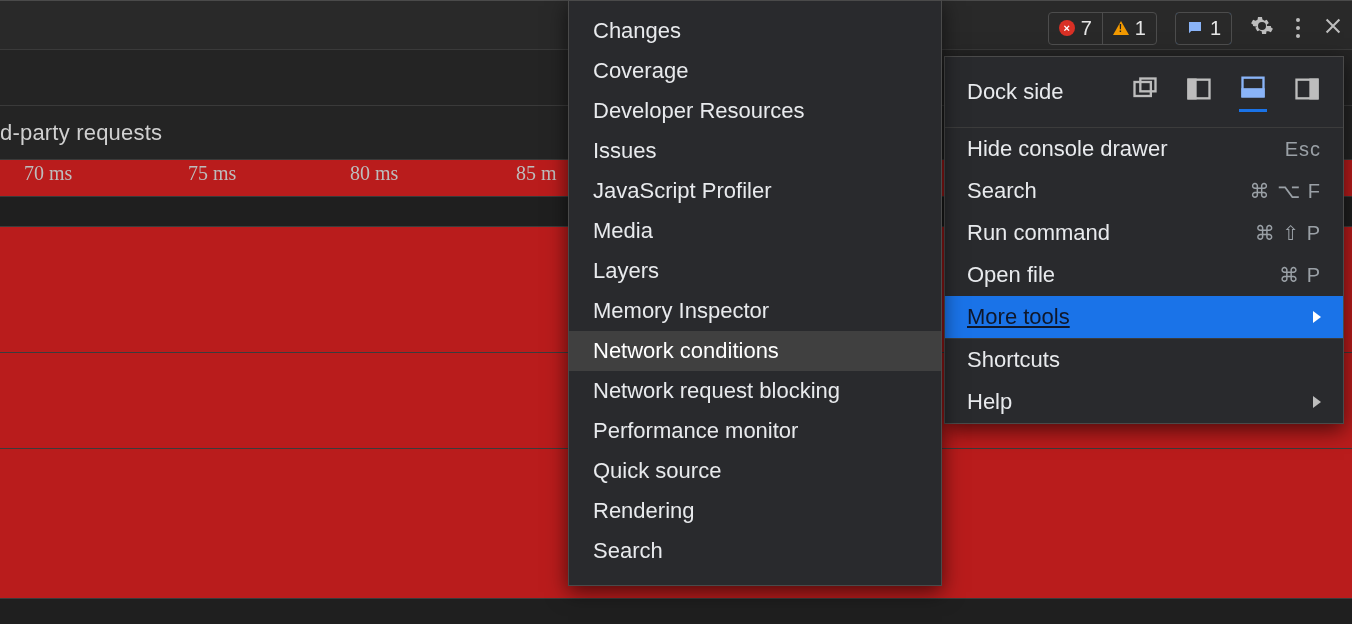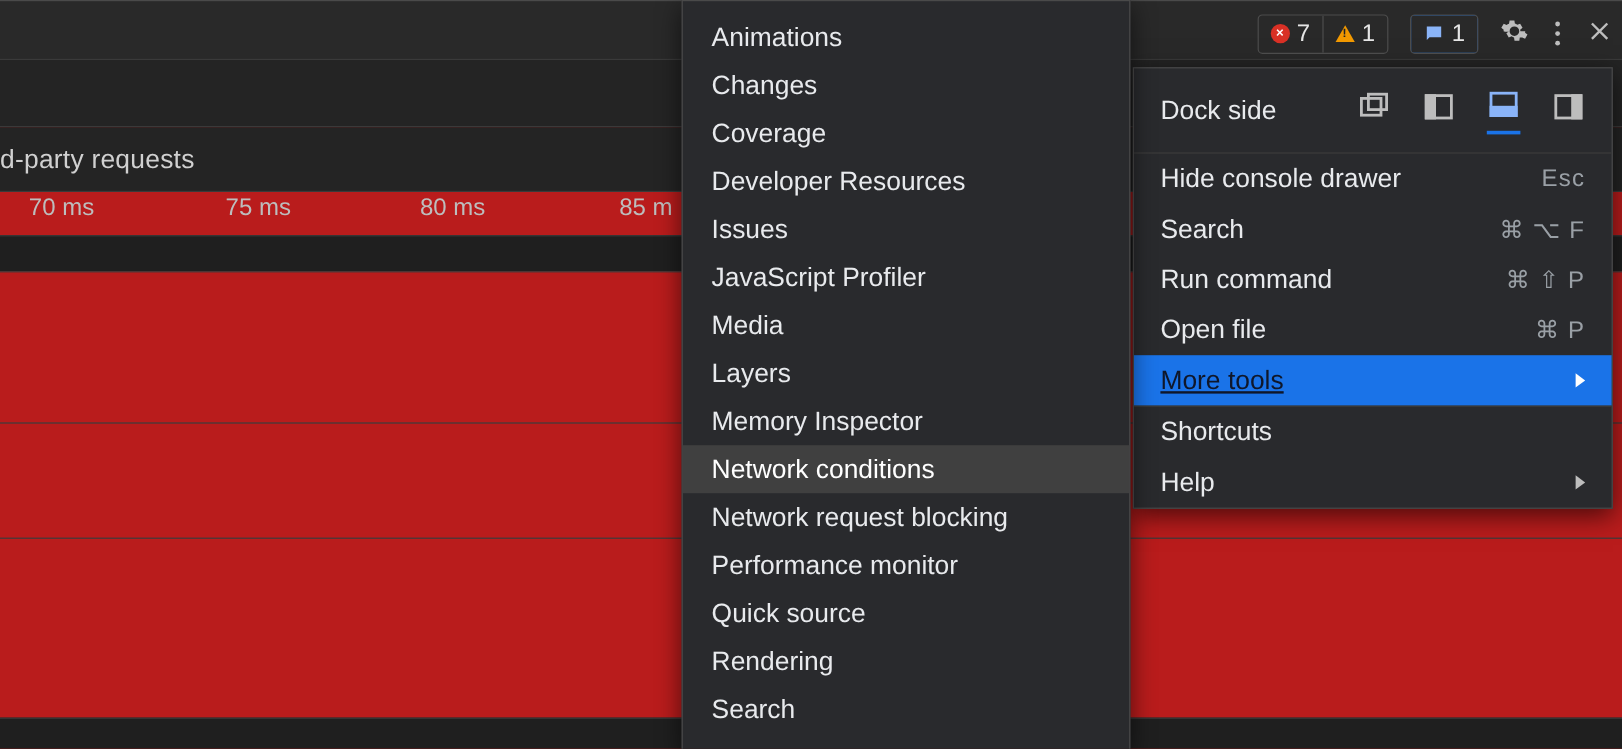--- a/index.html
+++ b/index.html
@@ -6,21 +6,21 @@
   html, body { width: 1352px; height: 624px; overflow: hidden; background: #242424; color: #cfcfcf; }
   .stage { position: relative; width: 1352px; height: 624px; }
 
   
   .bg { position: absolute; inset: 0; background: #b91c1c; }
   .bg .topbar { position: absolute; left:0; top:0; right:0; height:50px; background:#292929; border-top:1px solid #4a4a4a; border-bottom:1px solid #3a3a3a; }
   .bg .strip1 { position: absolute; left:0; top:50px; right:0; height:56px; background:#242424; border-bottom:1px solid #3a3a3a;}
   .bg .strip2 { position: absolute; left:0; top:106px; right:0; height:54px; background:#242424; border-bottom:1px solid #3a3a3a;}
   .bg .third-party { position:absolute; left:0; top:120px; font-size:22px; color:#d0d0d0; letter-spacing:0.2px; }
   .bg .timeline { position:absolute; left:0; top:162px; right:0; height:30px; font-size:20px; color:#bdbdbd; }
-  .bg .timeline span { position:absolute; top:0; }
+  .bg .timeline span { position:absolute; top:0;font-family:Liberation Serif, serif; }
   .bg .darker { position:absolute; left:0; right:0; background:#1f1f1f; border-top:1px solid #3a3a3a; }
   .bg .sep { position:absolute; left:0; right:0; height:1px; background:#3c3c3c; }
 
   
   .toolbar { position:absolute; top:8px; right:8px; height:40px; display:flex; align-items:center; gap:18px; z-index:50; }
   .pillset { display:flex; border:1px solid #4c4c4c; border-radius:4px; overflow:hidden; }
   .pill { display:flex; align-items:center; gap:6px; padding:4px 10px; font-size:20px; color:#e6e6e6; }
   .pill + .pill { border-left:1px solid #4c4c4c; }
   .pill.active { border:1px solid #1a73e8; border-radius:3px; margin:-1px; }
   .dot-red { width:16px; height:16px; border-radius:50%; background:#d93025; display:inline-flex; align-items:center; justify-content:center; color:#fff; font-size:11px; line-height:1; font-weight:700;}
@@ -159,23 +159,20 @@
     <span data-interactable="false">Shortcuts</span>
   </div>
   <div class="row" data-interactable="true">
     <span data-interactable="false">Help</span>
     <span class="chevron" data-interactable="false"></span>
   </div>
 </div>
 
 <div class="submenu" id="submenu" data-interactable="false">
       <div class="srow" data-interactable="true">
-        <span data-interactable="false">Animations</span>
-      </div>
-      <div class="srow" data-interactable="true">
         <span data-interactable="false">Changes</span>
       </div>
       <div class="srow" data-interactable="true">
         <span data-interactable="false">Coverage</span>
       </div>
       <div class="srow" data-interactable="true">
         <span data-interactable="false">Developer Resources</span>
       </div>
       <div class="srow" data-interactable="true">
         <span data-interactable="false">Issues</span>

